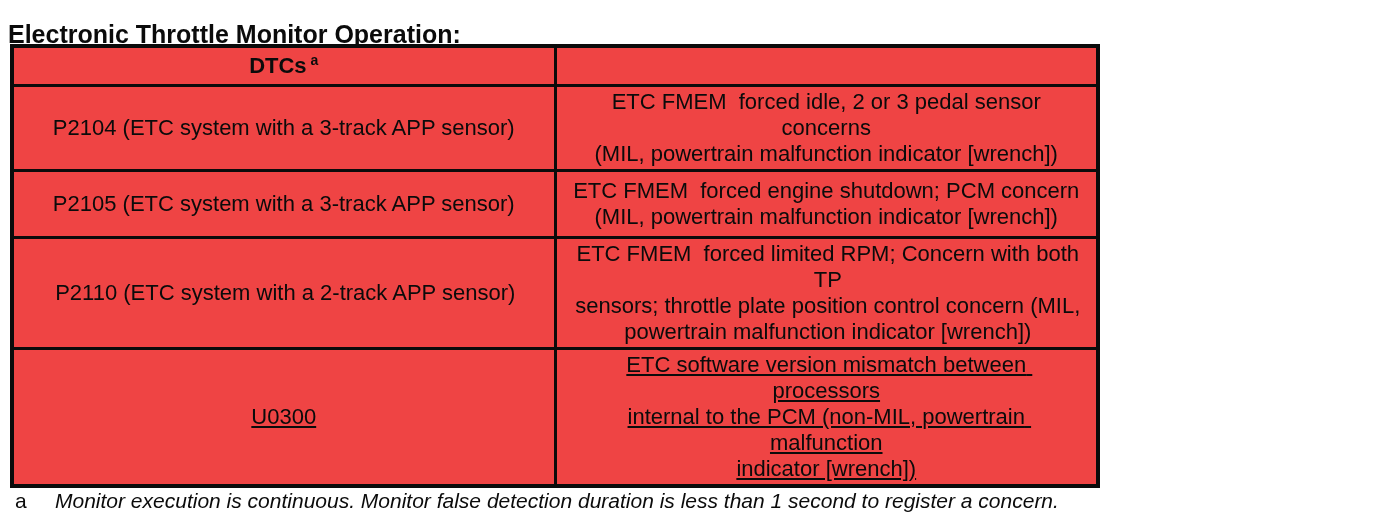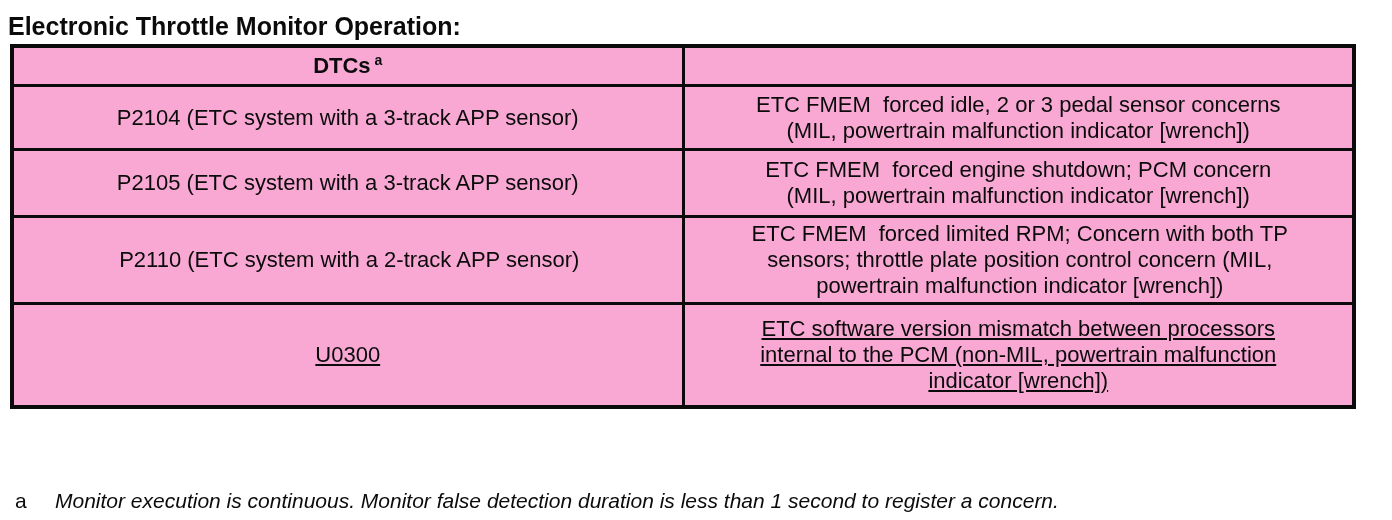--- a/index.html
+++ b/index.html
@@ -15,34 +15,34 @@
   .page {
     position: relative;
     width: 1392px;
     height: 520px;
     background: #ffffff;
   }
   .doc-title {
     margin: 0;
     position: absolute;
     left: 8px;
-    top: 12px;
+    top: 20px;
     font-size: 25px;
     font-weight: bold;
     letter-spacing: 0px;
     color: #0b0b0b;
   }
   table.dtc-table {
     position: absolute;
     left: 10px;
     top: 44px;
-    width: 1346px;
+    width: 1090px;
     border-collapse: collapse;
     table-layout: fixed;
-    background: #f9a8d4;
+    background: #ef4444;
   }
   table.dtc-table th,
   table.dtc-table td {
     border: 3px solid #0b0b0b;
     text-align: center;
     vertical-align: middle;
     font-size: 22px;
     line-height: 26px;
     padding: 2px 14px;
     color: #0b0b0b;

